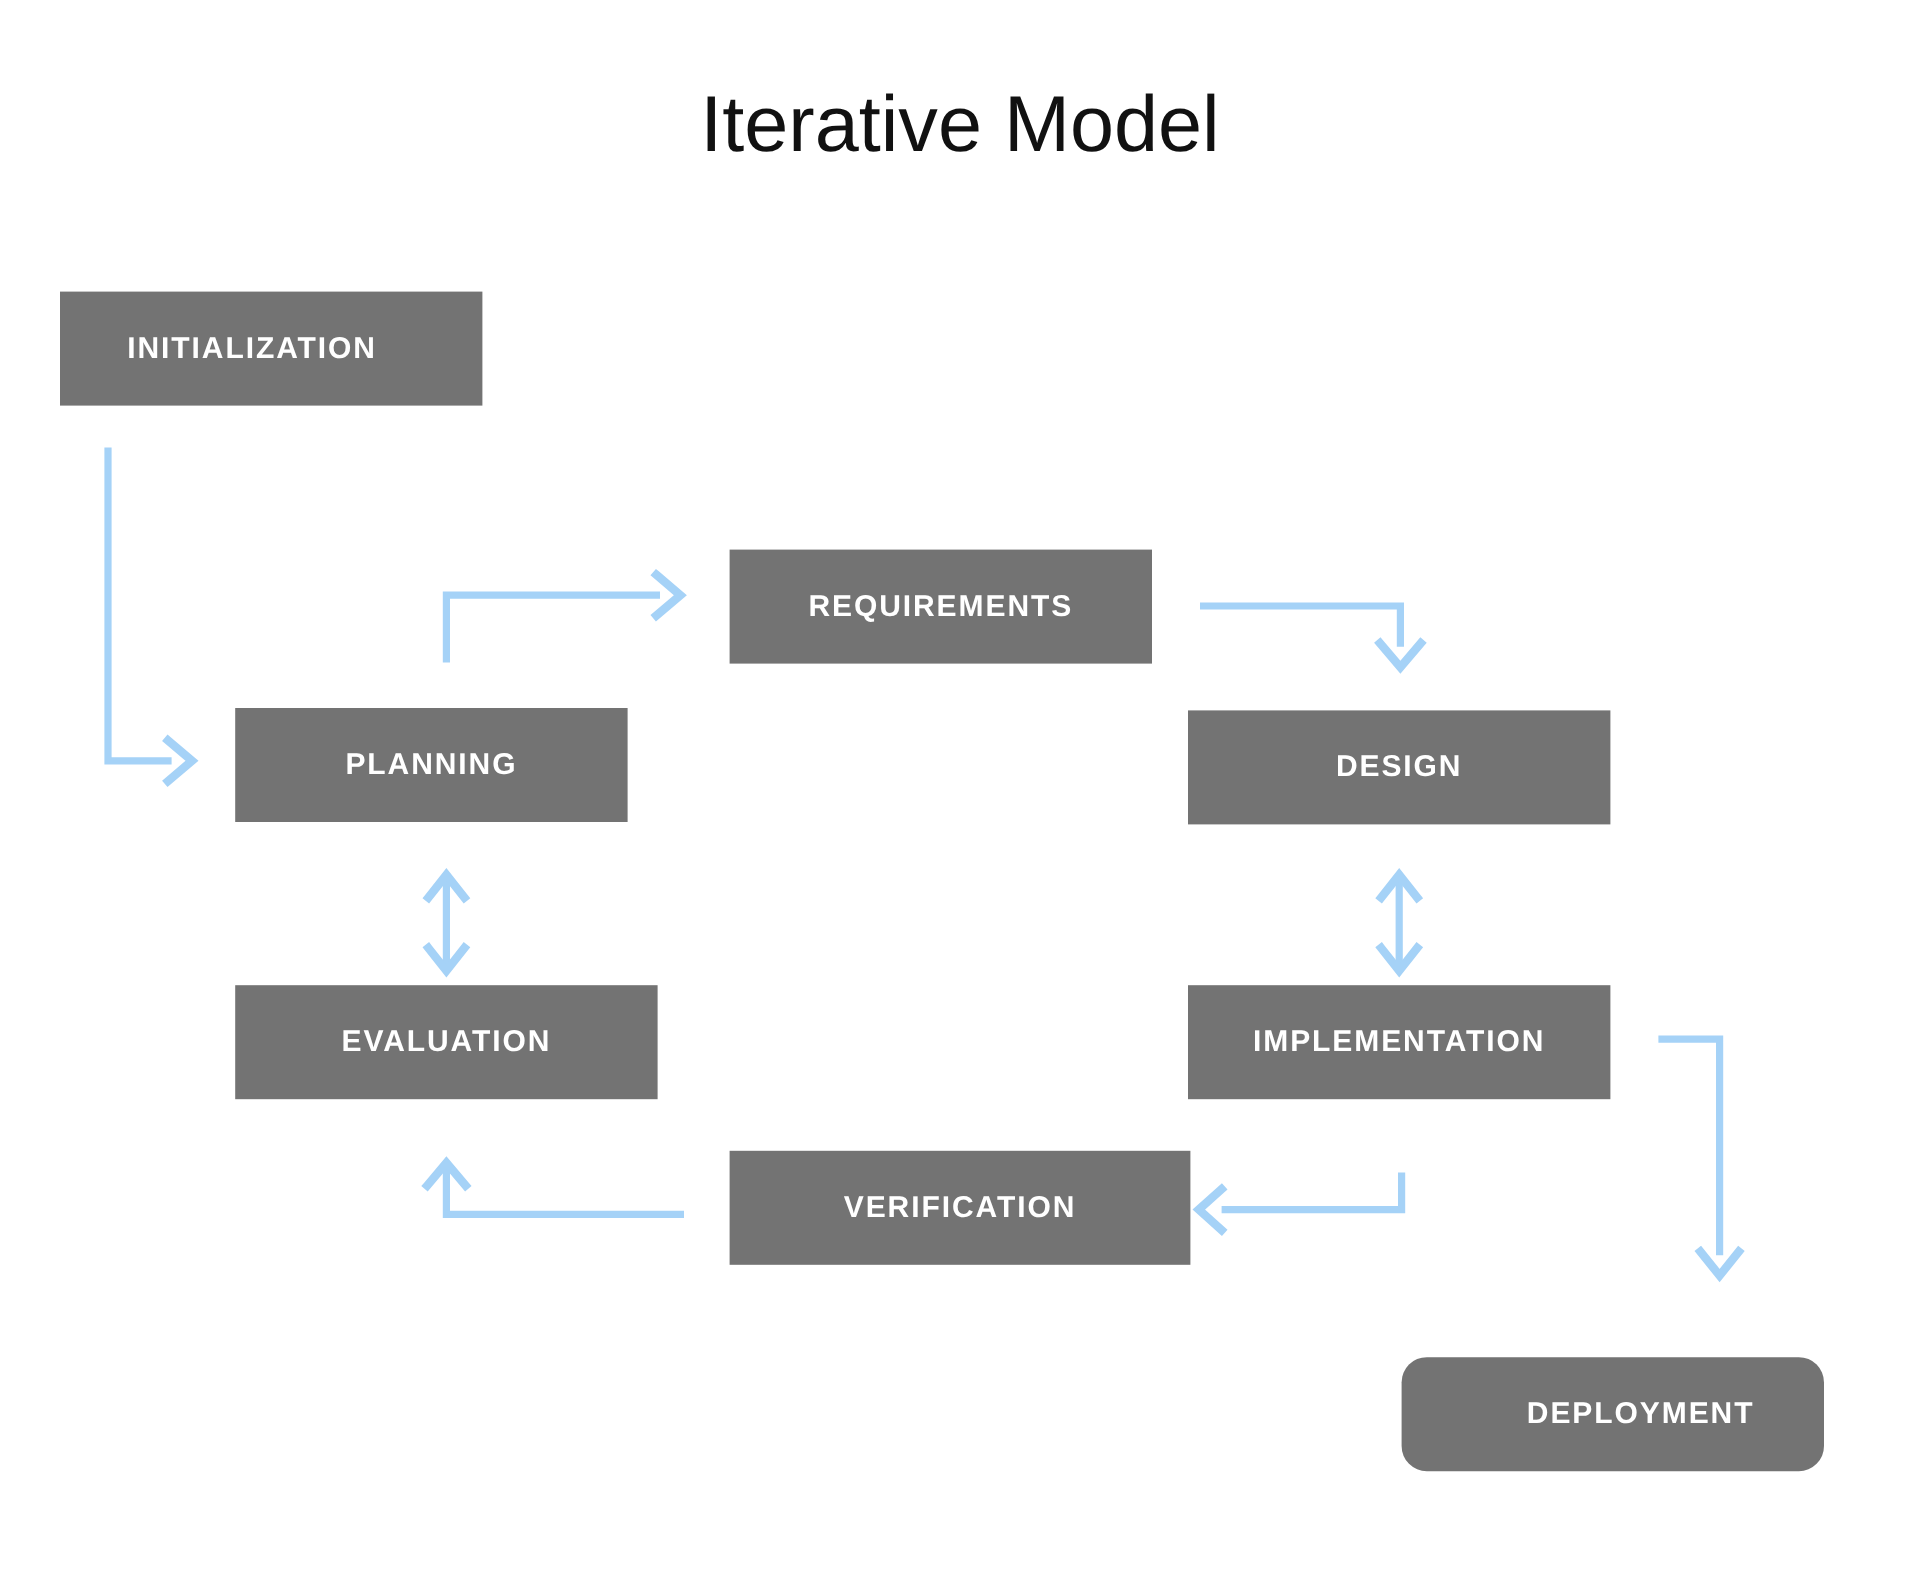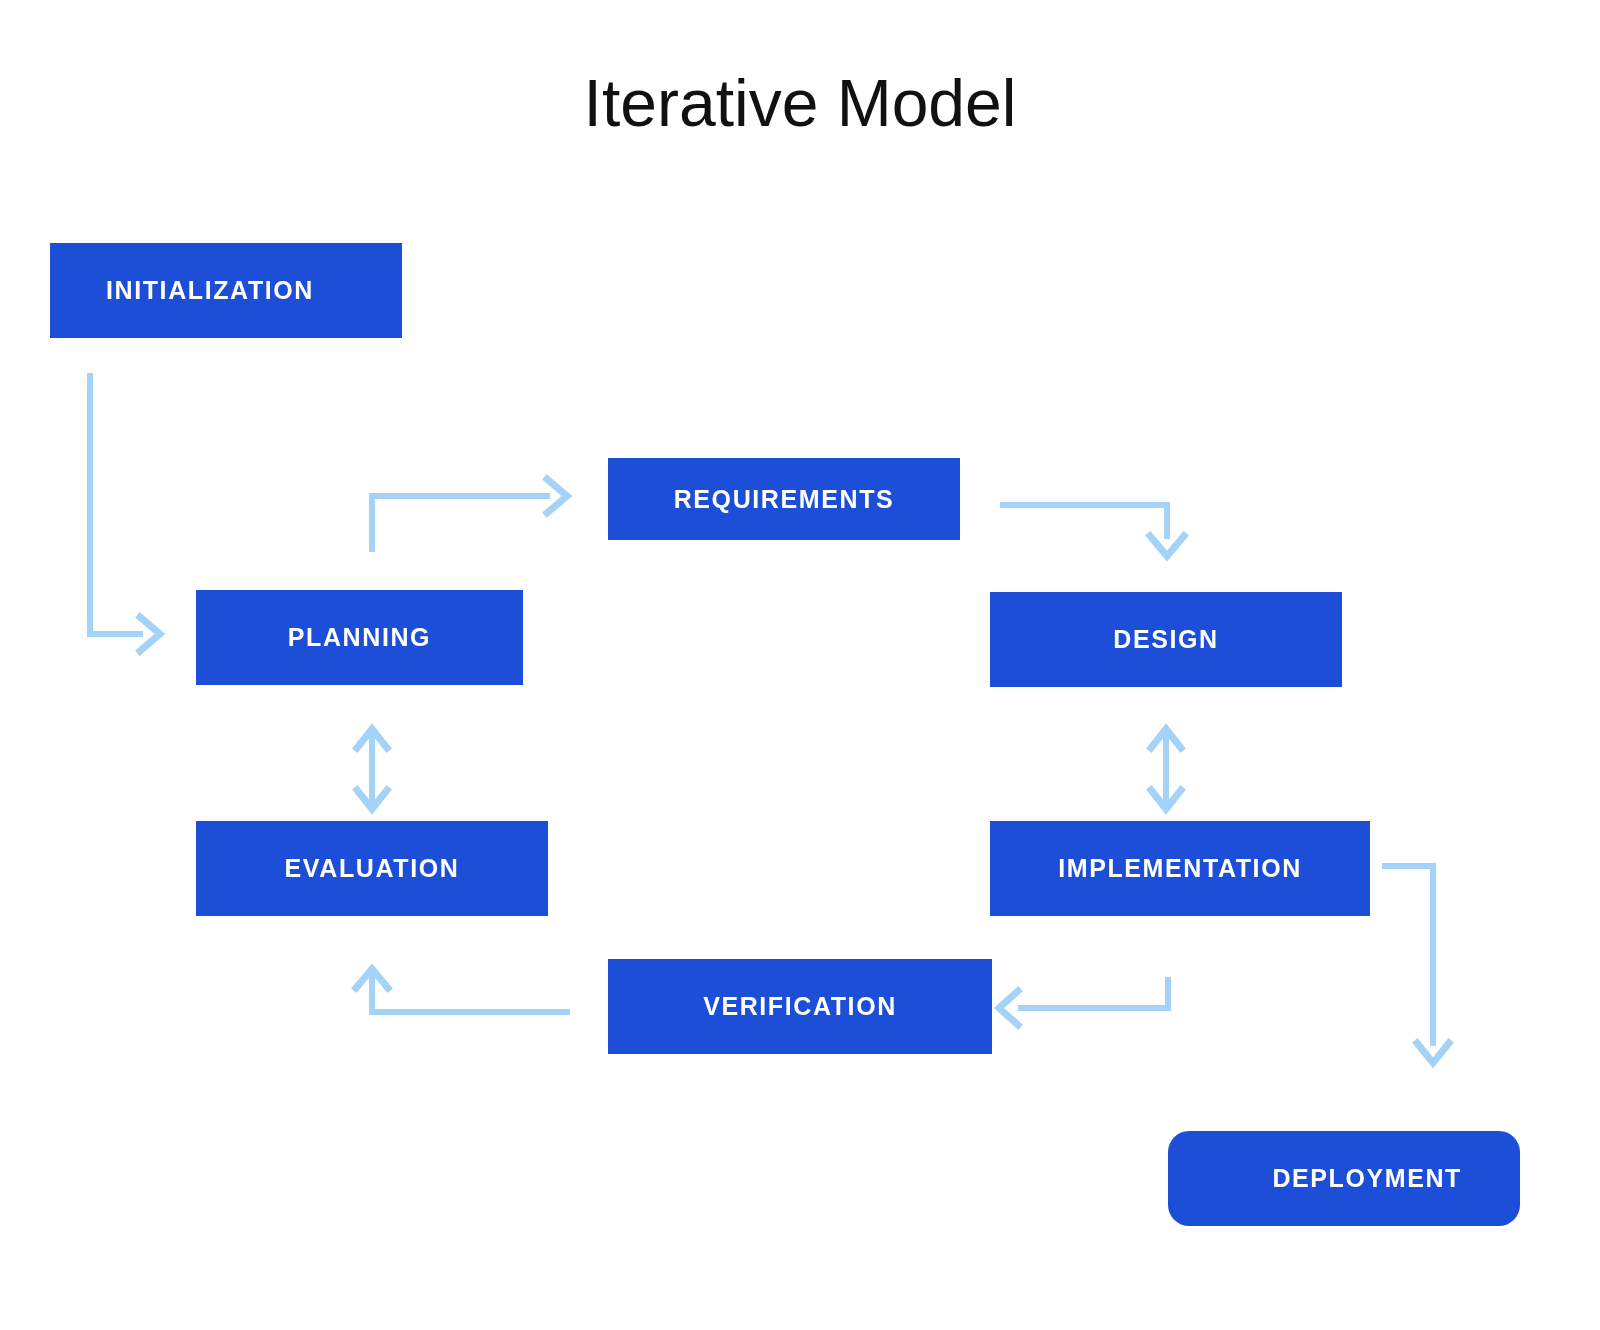--- a/index.html
+++ b/index.html
@@ -28,21 +28,21 @@
     font-weight: 400;
     color: #111111;
     letter-spacing: 0px;
     line-height: 1;
   }
   .node {
     position: absolute;
     display: flex;
     align-items: center;
     justify-content: center;
-    background: #1d4ed8;
+    background: #737373;
     color: #ffffff;
     font-size: 25px;
     font-weight: bold;
     letter-spacing: 1.6px;
     box-sizing: border-box;
     user-select: none;
   }
   .node.offset-left { justify-content: flex-start; padding-left: 56px; }
   .node.offset-right { justify-content: flex-end; padding-right: 58px; }
   #arrows {
@@ -103,37 +103,37 @@
     <g>
       <path d="M 1382 866 L 1433 866 L 1433 1046" fill="none" stroke="#a5d2f7" stroke-width="6"></path>
       <path d="M 1417 1043 L 1433 1063 L 1449 1043" fill="none" stroke="#a5d2f7" stroke-width="7" stroke-linecap="square"></path>
     </g>
   </svg>
 
   <div class="node offset-left" style="left:50px; top:243px; width:352px; height:95px;">
     <span>INITIALIZATION</span>
   </div>
 
-  <div class="node" style="left:608px; top:458px; width:352px; height:82px;">
+  <div class="node" style="left:608px; top:458px; width:352px; height:95px;">
     <span>REQUIREMENTS</span>
   </div>
 
   <div class="node" style="left:196px; top:590px; width:327px; height:95px;">
     <span>PLANNING</span>
   </div>
 
   <div class="node" style="left:990px; top:592px; width:352px; height:95px;">
     <span>DESIGN</span>
   </div>
 
   <div class="node" style="left:196px; top:821px; width:352px; height:95px;">
     <span>EVALUATION</span>
   </div>
 
-  <div class="node" style="left:990px; top:821px; width:380px; height:95px;">
+  <div class="node" style="left:990px; top:821px; width:352px; height:95px;">
     <span>IMPLEMENTATION</span>
   </div>
 
   <div class="node" style="left:608px; top:959px; width:384px; height:95px;">
     <span>VERIFICATION</span>
   </div>
 
   <div class="node offset-right" style="left:1168px; top:1131px; width:352px; height:95px;border-radius:21px;">
     <span>DEPLOYMENT</span>
   </div>

